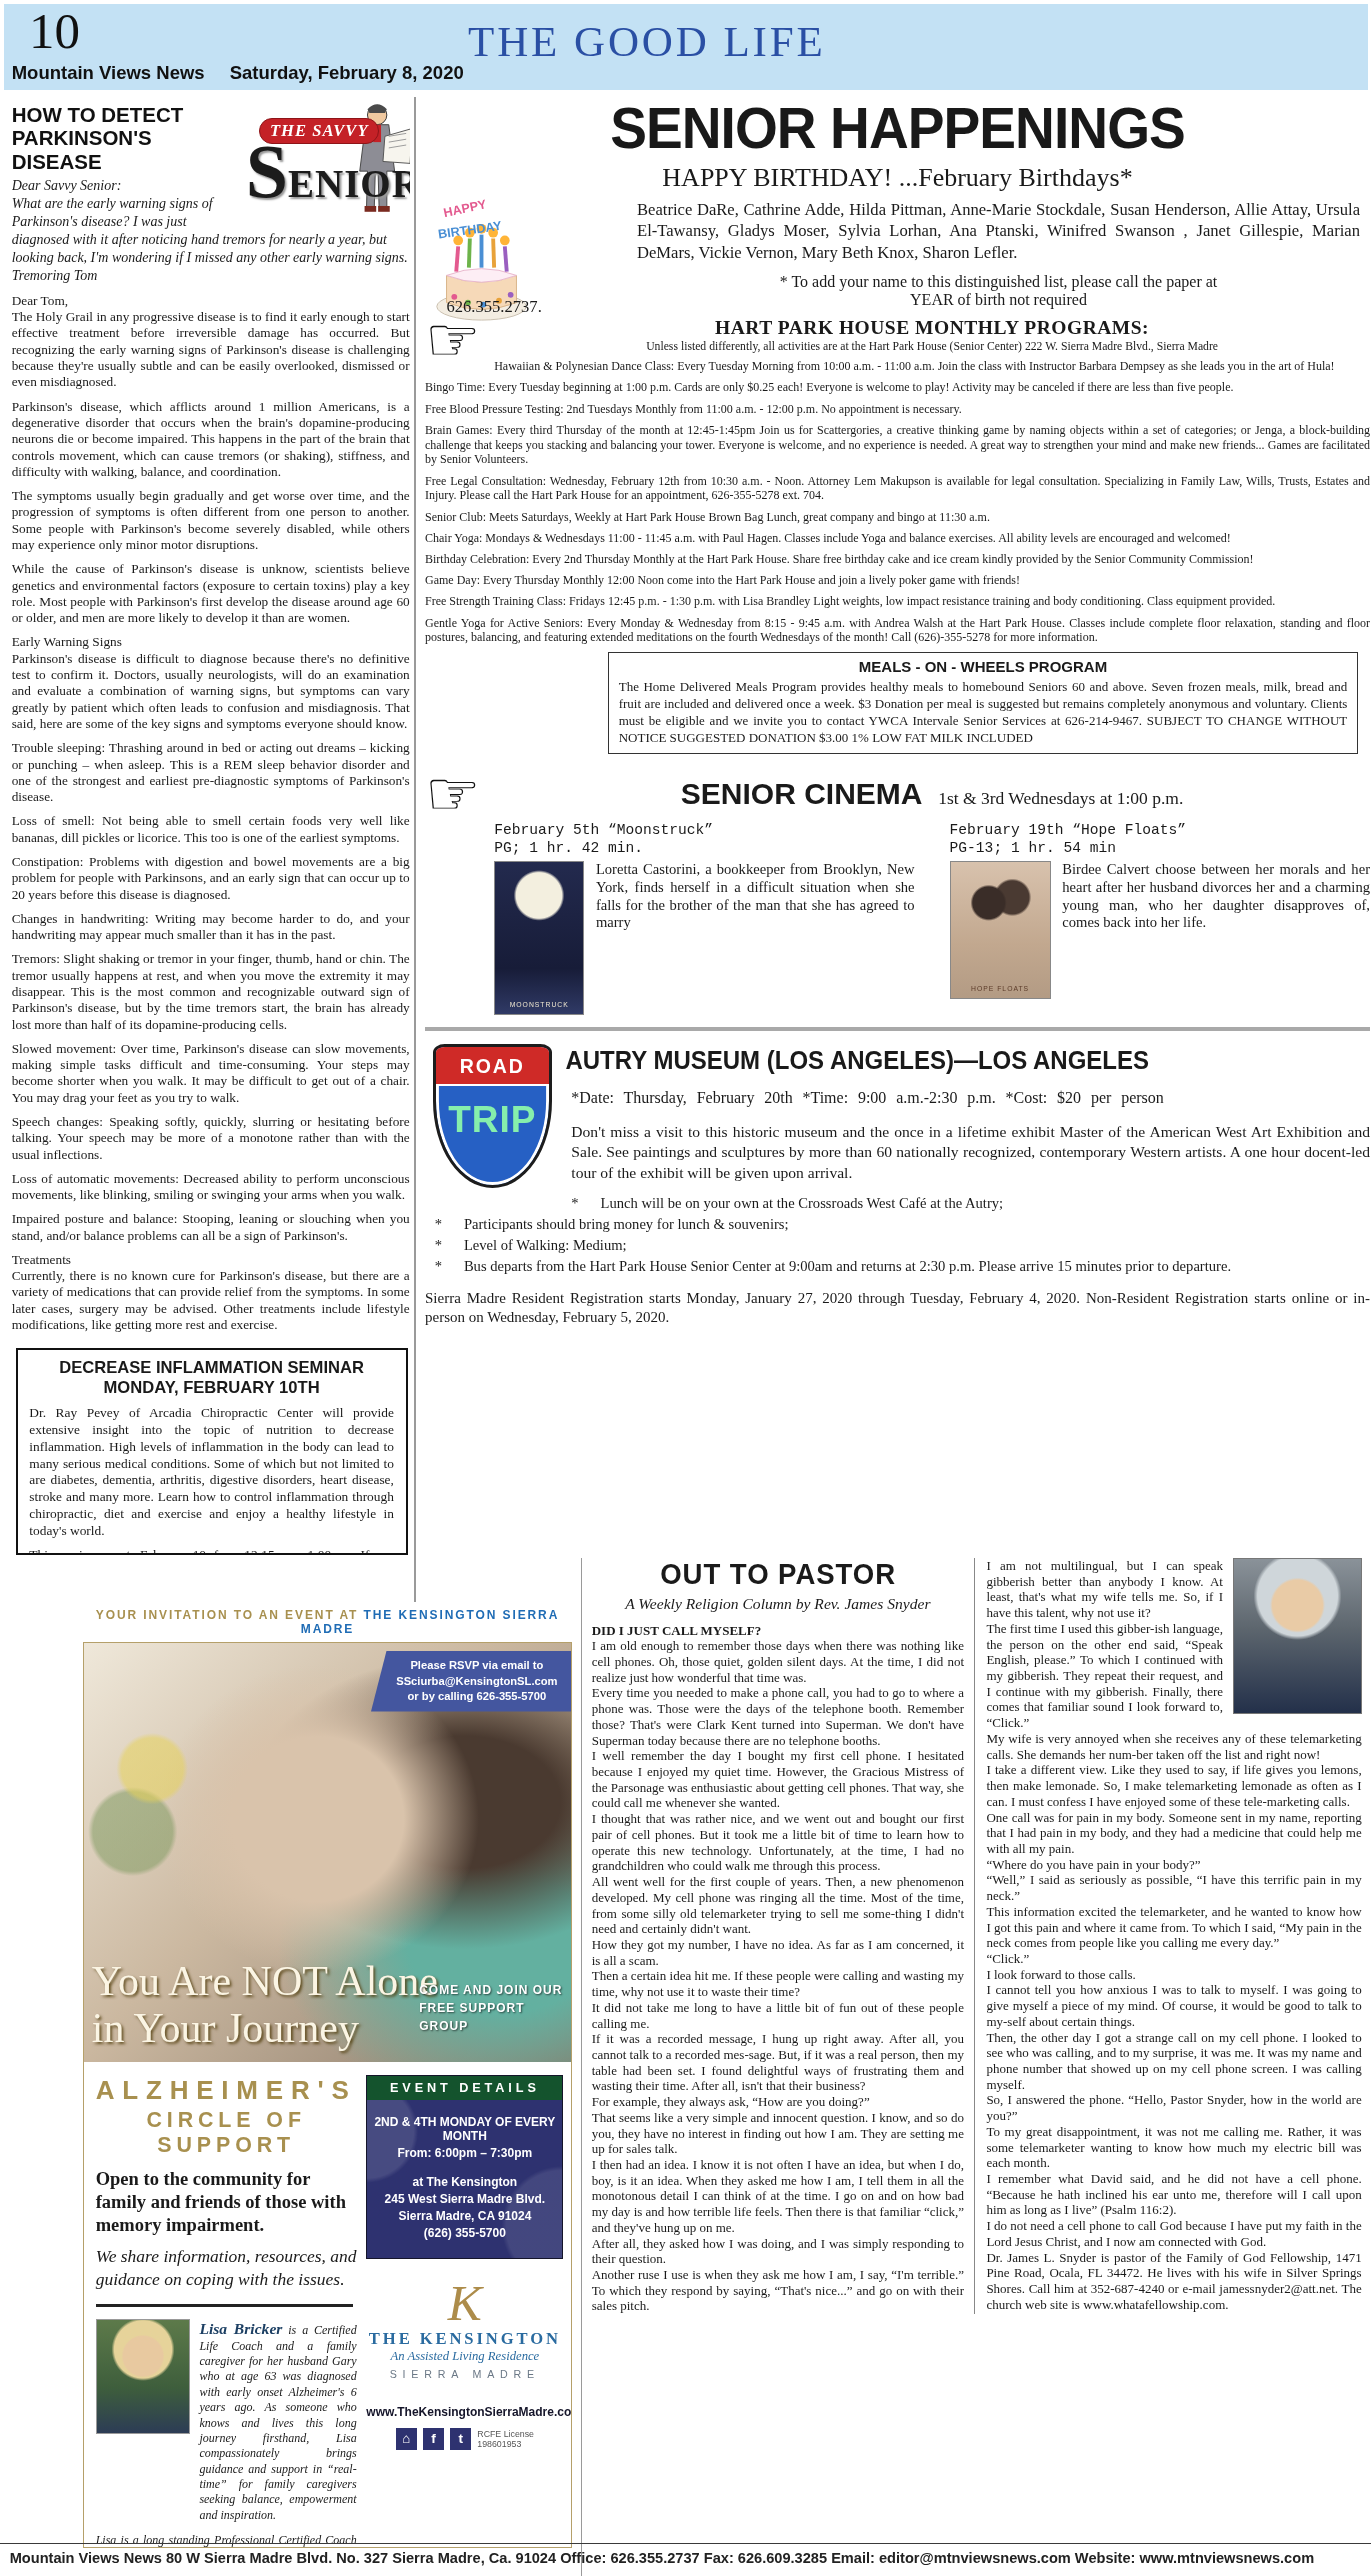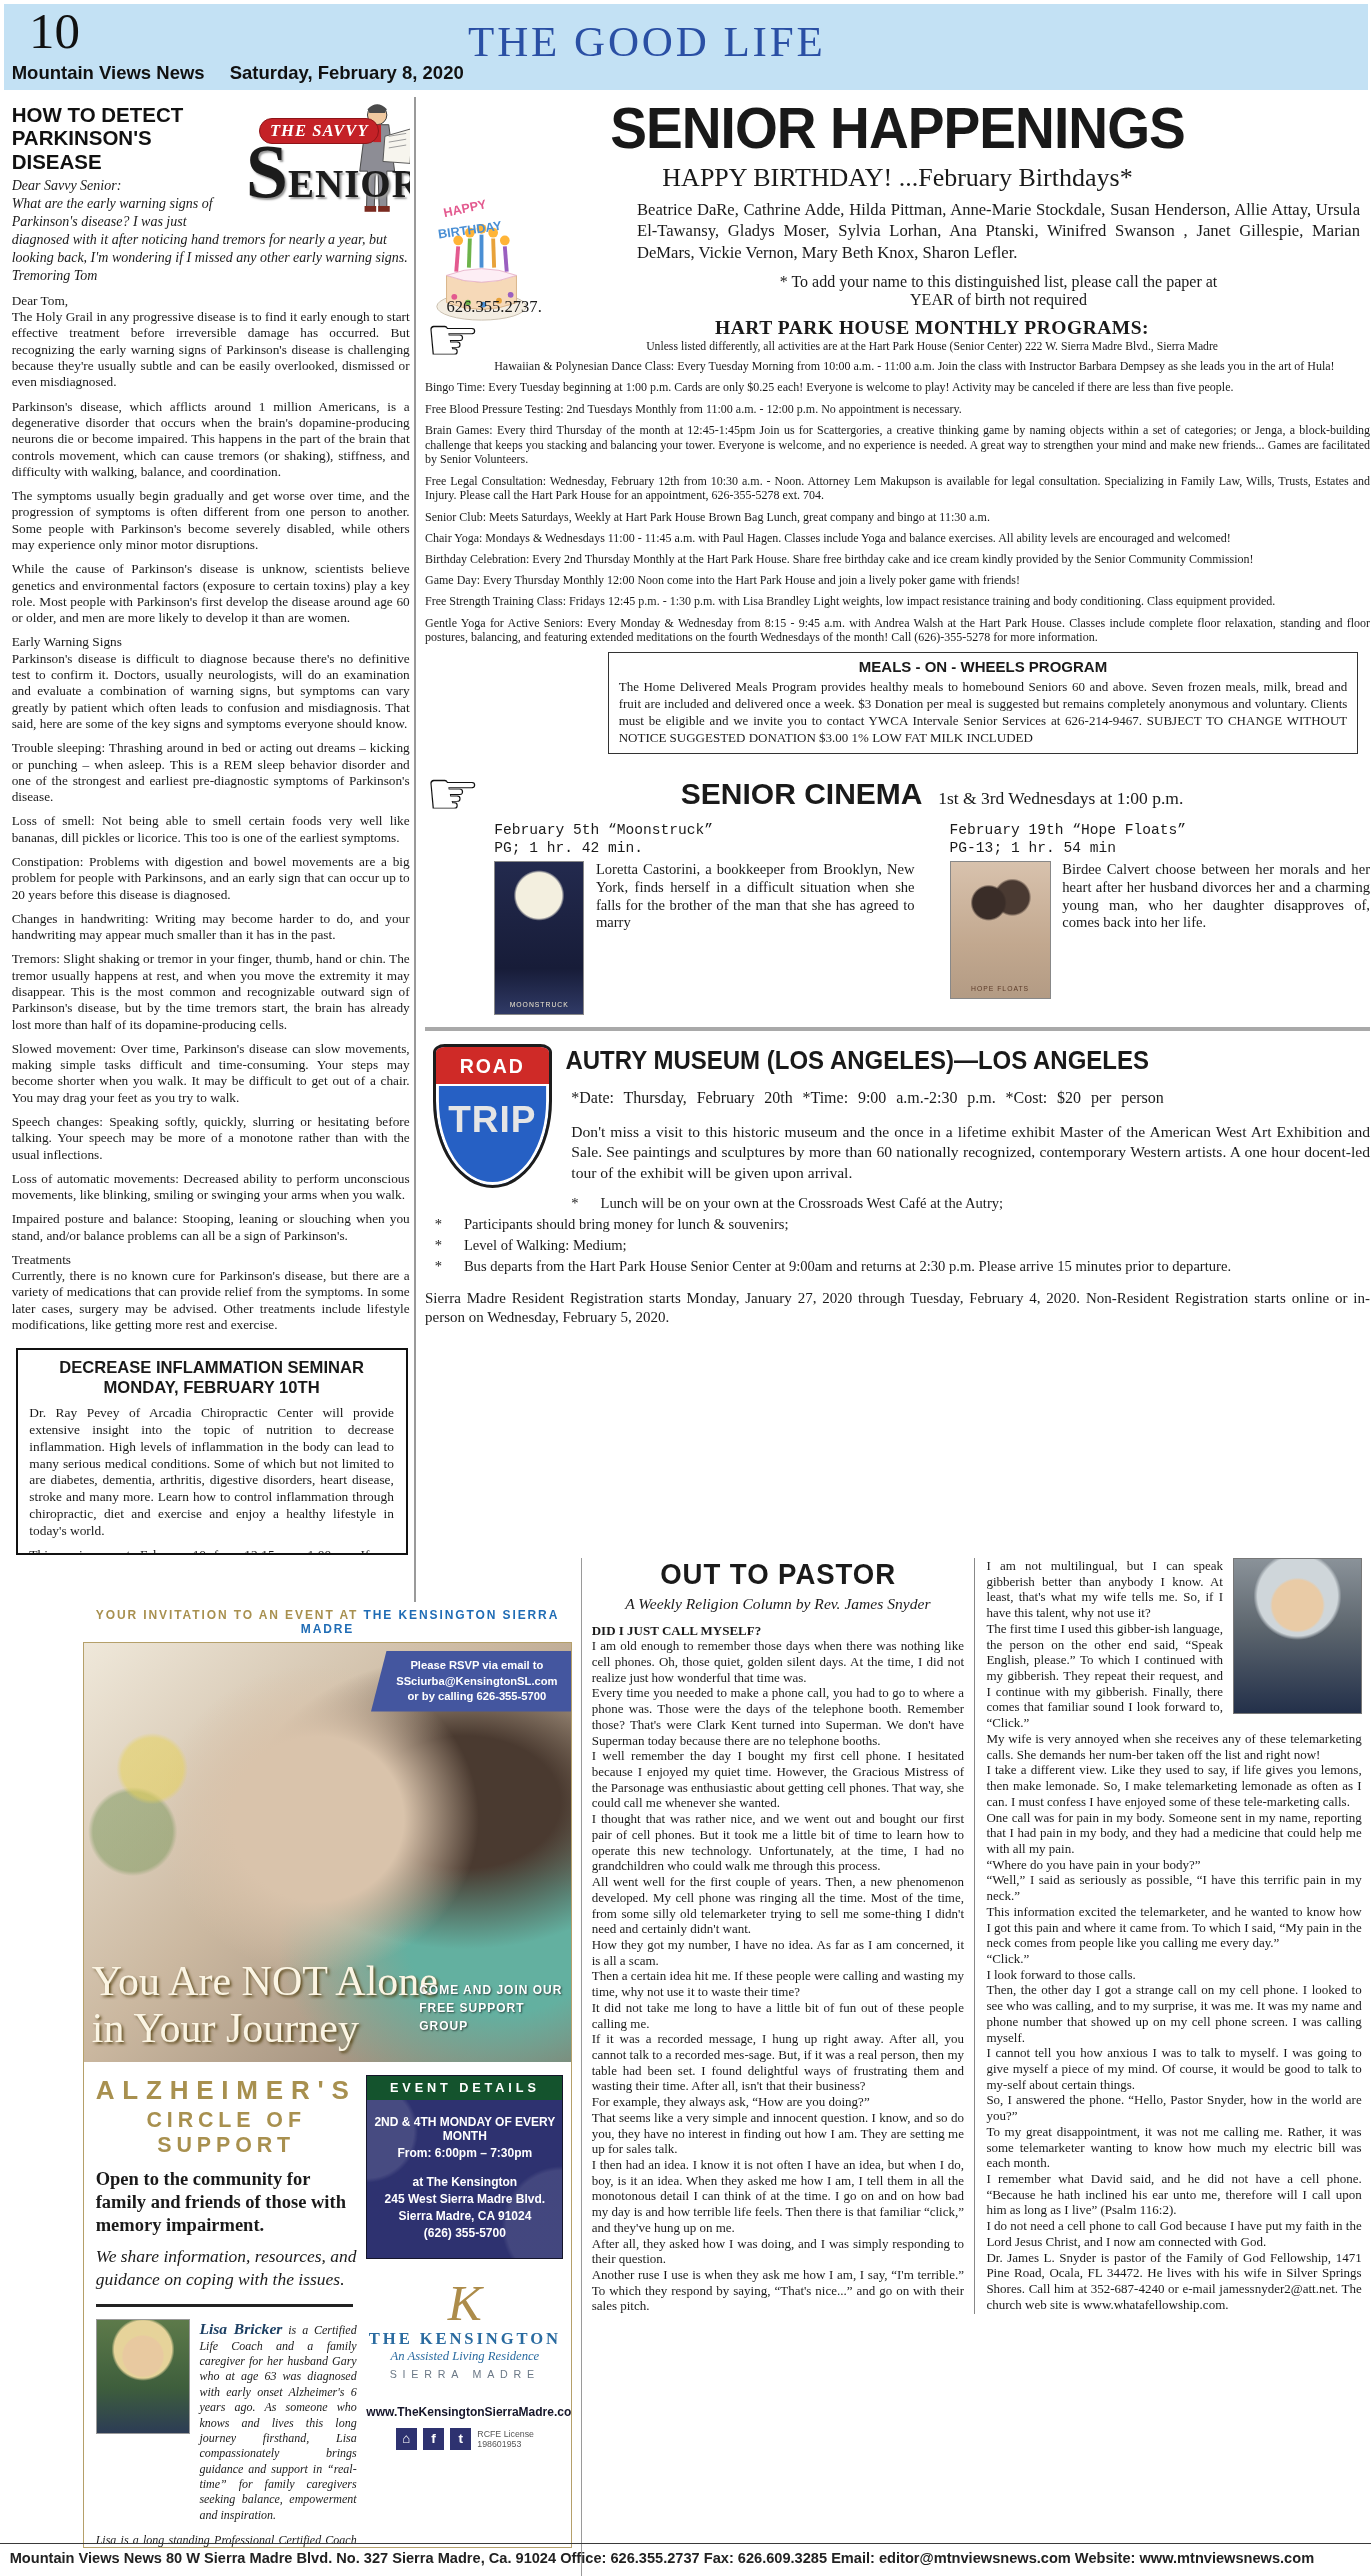--- a/index.html
+++ b/index.html
@@ -104,21 +104,21 @@
   .movie-header { font-size:14.6px; line-height:1.25; width:253px;font-family:Liberation Mono, monospace; }
   .movie-row { display:flex; gap:11.7px; margin-top:3.9px; }
   .poster { flex:none; border:1px solid #888; position:relative; }
   .poster-caption { position:absolute; bottom:5.8px; width:100%; text-align:center; color:#efe7d0; font-family:"Liberation Sans", sans-serif; font-size:6.8px; letter-spacing:1px; }
   .poster-moon { width:90px; height:154px; background:radial-gradient(circle at 50% 22%, #f3efdf 0 18%, transparent 20%), linear-gradient(180deg,#232a4e 0%, #171c38 70%, #303a66 100%); }
   .poster-hope { width:101px; height:138px; background:radial-gradient(circle at 38% 30%, #3a2d28 0 14%, transparent 16%), radial-gradient(circle at 62% 26%, #4a3a32 0 14%, transparent 16%), linear-gradient(180deg,#d8c2ad 0%, #c2a88f 60%, #b39b84 100%); }
   .movie-desc { font-size:14.6px; line-height:1.22; text-align:justify; }
   .gray-div { height:3.9px; background:#a9a9a9; margin:11.7px 0 9.7px 0; clear:both; }
   .shield { float:left; width:119px; height:144px; margin:3.9px 19.5px 7.8px 7.8px; position:relative; border-radius:13.6px 13.6px 58% 58% / 9.7px 9.7px 70% 70%; border:3.9px solid #1d1d1d; overflow:hidden; box-shadow:inset 0 0 0 2.9px #fff; background:#2660c4; }
   .shield-road { background:#cf2a27; color:#fff; font-family:"Liberation Sans", sans-serif; font-weight:bold; font-size:19.5px; letter-spacing:1.9px; text-align:center; padding:7.8px 0 5.8px 0; border-bottom:2.9px solid #fff; }
-  .shield-trip { color:#e5e5e5; font-family:"Liberation Sans", sans-serif; font-weight:900; font-size:37px; letter-spacing:1px; text-align:center; margin-top:13.6px; }
+  .shield-trip { color:#86efac; font-family:"Liberation Sans", sans-serif; font-weight:900; font-size:37px; letter-spacing:1px; text-align:center; margin-top:13.6px; }
   .autry-title { font-family:"Liberation Sans", sans-serif; font-weight:800; font-size:25px; transform:scaleX(.96); transform-origin:left; padding-top:5.8px; }
   .autry-details { font-size:16px; margin-top:13.6px; word-spacing:5.8px; }
   .autry-body { font-size:15.6px; line-height:1.3; text-align:justify; margin-top:15.6px; }
   .autry-bullets { clear:none; margin-top:9.7px; }
   .autry-bullets p { font-size:14.6px; line-height:1.45; padding-left:9.7px; }
   .autry-reg { font-size:15px; line-height:1.3; margin-top:11.7px; clear:both; text-align:justify; }
 
   
   .pastor { position:absolute; left:581px; top:1558px; width:789px; height:1044px; border-left:1.9px solid #9a9a9a; padding-left:9.7px; overflow:hidden; }
   .pastor-cols { display:flex; gap:0; }
@@ -379,22 +379,22 @@
           <p>I am not multilingual, but I can speak gibberish better than anybody I know. At least, that's what my wife tells me. So, if I have this talent, why not use it?</p>
           <p>The first time I used this gibber-ish language, the person on the other end said, “Speak English, please.” To which I continued with my gibberish. They repeat their request, and I continue with my gibberish. Finally, there comes that familiar sound I look forward to, “Click.”</p>
           <p>My wife is very annoyed when she receives any of these telemarketing calls. She demands her num-ber taken off the list and right now!</p>
           <p>I take a different view. Like they used to say, if life gives you lemons, then make lemonade. So, I make telemarketing lemonade as often as I can. I must confess I have enjoyed some of these tele-marketing calls.</p>
           <p>One call was for pain in my body. Someone sent in my name, reporting that I had pain in my body, and they had a medicine that could help me with all my pain.</p>
           <p>“Where do you have pain in your body?”</p>
           <p>“Well,” I said as seriously as possible, “I have this terrific pain in my neck.”</p>
           <p>This information excited the telemarketer, and he wanted to know how I got this pain and where it came from. To which I said, “My pain in the neck comes from people like you calling me every day.”</p>
           <p>“Click.”</p>
           <p>I look forward to those calls.</p>
+          <p>I cannot tell you how anxious I was to talk to myself. I was going to give myself a piece of my mind. Of course, it would be good to talk to my-self about certain things.</p>
           <p>Then, the other day I got a strange call on my cell phone. I looked to see who was calling, and to my surprise, it was me. It was my name and phone number that showed up on my cell phone screen. I was calling myself.</p>
-          <p>I cannot tell you how anxious I was to talk to myself. I was going to give myself a piece of my mind. Of course, it would be good to talk to my-self about certain things.</p>
           <p>So, I answered the phone. “Hello, Pastor Snyder, how in the world are you?”</p>
           <p>To my great disappointment, it was not me calling me. Rather, it was some telemarketer wanting to know how much my electric bill was each month.</p>
           <p>I remember what David said, and he did not have a cell phone. “Because he hath inclined his ear unto me, therefore will I call upon him as long as I live” (Psalm 116:2).</p>
           <p>I do not need a cell phone to call God because I have put my faith in the Lord Jesus Christ, and I now am connected with God.</p>
           <p>Dr. James L. Snyder is pastor of the Family of God Fellowship, 1471 Pine Road, Ocala, FL 34472. He lives with his wife in Silver Springs Shores. Call him at 352-687-4240 or e-mail jamessnyder2@att.net. The church web site is www.whatafellowship.com.</p>
         </div>
     </div>
   </div>
 </div>
 

